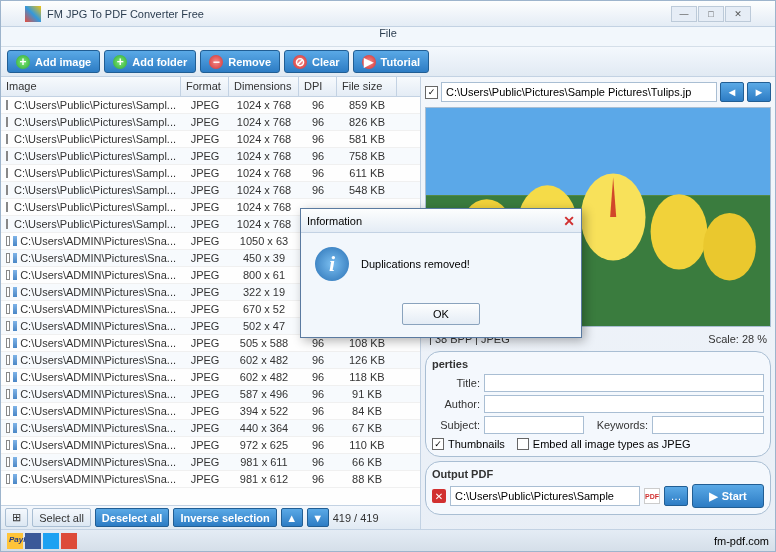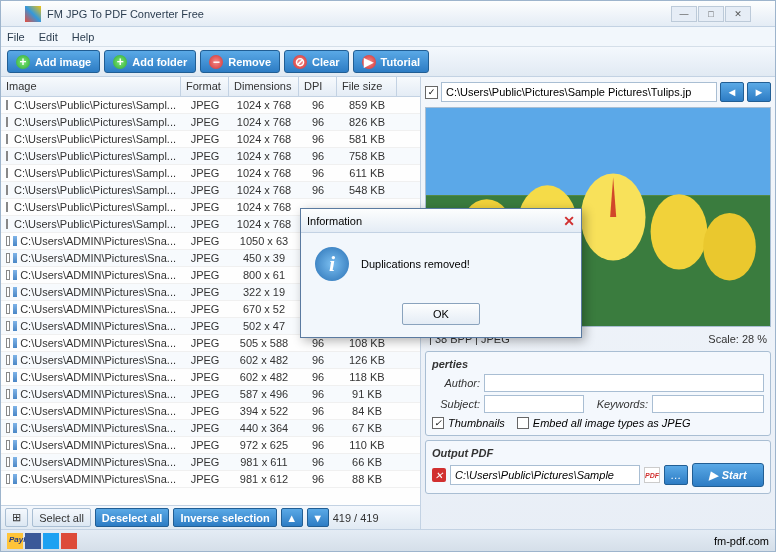--- a/index.html
+++ b/index.html
@@ -3,21 +3,21 @@
 <meta charset="utf-8">
 <style>
 * { margin:0; padding:0; box-sizing:border-box; font-family:Tahoma,Arial,sans-serif; font-size:11px; }
 body { background:#eef3f8; width:776px; height:552px; overflow:hidden; position:relative; }
 .window { width:776px; height:552px; background:linear-gradient(#f5f8fc,#e8eef6); border:1px solid #9db4cc; display:flex; flex-direction:column; }
 .titlebar { height:26px; background:linear-gradient(#fdfefe,#e4ecf5); display:flex; align-items:center; padding:0 24px; border-bottom:1px solid #c3d2e3; }
 .titlebar .app-icon { width:16px; height:16px; background:linear-gradient(45deg,#e74c3c,#3498db,#f1c40f); margin-right:6px; }
 .titlebar .title { flex:1; color:#2c3e50; }
 .titlebar .win-btns { display:flex; gap:1px; }
 .titlebar .win-btn { width:26px; height:16px; background:#e6edf6; border:1px solid #bccad9; display:flex; align-items:center; justify-content:center; font-size:9px; color:#555; cursor:pointer; }
-.menubar { height:20px; display:flex; align-items:center; padding:0 6px; gap:14px; background:#f2f7fc; border-bottom:1px solid #d5dfe9; }
+.menubar { height:20px; display:flex; align-items:center; padding:0 6px; gap:14px; background:#f2f7fc; border-bottom:1px solid #d5dfe9;flex-direction:column; }
 .menubar span { color:#2c3e50; cursor:pointer; }
 .toolbar { height:30px; display:flex; align-items:center; padding:2px 6px; gap:4px; background:linear-gradient(#f4f8fd,#e1eaf3); border-bottom:1px solid #c3d2e3; }
 .tb-btn { height:23px; padding:0 8px; display:flex; align-items:center; gap:5px; background:linear-gradient(#5aa9e6,#2d7cc4); color:#fff; border:1px solid #215e94; border-radius:3px; cursor:pointer; font-weight:bold; }
 .tb-btn .ic { width:14px; height:14px; display:flex; align-items:center; justify-content:center; font-size:12px; }
 .ic-add { background:radial-gradient(#7de87d,#2fa92f); border-radius:50%; color:#fff; }
 .ic-remove { background:radial-gradient(#f58b8b,#d13030); border-radius:50%; color:#fff; }
 .ic-clear { background:radial-gradient(#f58b8b,#d13030); border-radius:50%; color:#fff; }
 .ic-play { background:radial-gradient(#f58b8b,#d13030); border-radius:50%; color:#fff; }
 .main { flex:1; display:flex; overflow:hidden; }
 .left-panel { width:420px; border-right:1px solid #c3d2e3; display:flex; flex-direction:column; background:#fefefe; }
@@ -40,21 +40,21 @@
 .sb-btn.blue { background:linear-gradient(#5aa9e6,#2d7cc4); color:#fff; border:1px solid #215e94; font-weight:bold; }
 .sb-nav { width:22px; height:19px; background:linear-gradient(#5aa9e6,#2d7cc4); border:1px solid #215e94; border-radius:2px; color:#fff; display:flex; align-items:center; justify-content:center; cursor:pointer; }
 .sel-count { flex:1; padding-right:6px; color:#333; }
 .right-panel { flex:1; display:flex; flex-direction:column; padding:4px; gap:4px; }
 .path-row { height:22px; display:flex; align-items:center; gap:3px; }
 .path-row .chk { width:13px; height:13px; border:1px solid #666; background:#fff; display:flex; align-items:center; justify-content:center; font-size:9px; }
 .path-row .path-input { flex:1; height:20px; border:1px solid #a9bed3; background:#fff; padding:0 4px; display:flex; align-items:center; overflow:hidden; white-space:nowrap; }
 .nav-btn { width:24px; height:20px; background:linear-gradient(#5aa9e6,#2d7cc4); border:1px solid #215e94; border-radius:2px; color:#fff; display:flex; align-items:center; justify-content:center; cursor:pointer; }
 .preview { height:220px; border:1px solid #a9bed3; background:linear-gradient(to bottom,#6db4f0 0%,#4a90d8 40%,#d4c847 40%,#e8d84a 100%); position:relative; }
 .info-row { display:flex; justify-content:space-between; padding:2px 4px; color:#333; }
-.group { border:1px solid #a9bed3; border-radius:3px; padding:6px; background:#f4f8fd;font-style:italic; }
+.group { border:1px solid #a9bed3; border-radius:15px; padding:6px; background:#f4f8fd; }
 .group-title { font-weight:bold; color:#333; margin-bottom:4px; }
 .form-row { display:flex; align-items:center; gap:4px; margin-bottom:3px; }
 .form-row label { width:48px; text-align:right; color:#333; }
 .form-row .txt { flex:1; height:18px; border:1px solid #a9bed3; background:#fff; }
 .opt-row { display:flex; align-items:center; gap:12px; margin-top:4px; }
 .opt { display:flex; align-items:center; gap:4px; }
 .opt .chk2 { width:12px; height:12px; border:1px solid #666; background:#fff; display:flex; align-items:center; justify-content:center; font-size:9px; }
 .out-row { display:flex; align-items:center; gap:4px; }
 .out-row .del { width:14px; height:14px; background:#d13030; color:#fff; display:flex; align-items:center; justify-content:center; border-radius:2px; cursor:pointer; font-size:10px; }
 .out-row .out-input { flex:1; height:20px; border:1px solid #a9bed3; background:#fff; padding:0 4px; display:flex; align-items:center; overflow:hidden; white-space:nowrap; }
@@ -415,20 +415,24 @@
         </svg>
       </div>
       <div class="info-row">
         <span>| 38 BPP | JPEG</span>
         <span>Scale: 28 %</span>
       </div>
 
       <div class="group">
         <div class="group-title">perties</div>
         <div class="form-row">
+            <label>Title:</label>
+            <div class="txt"></div>
+          </div>
+        <div class="form-row">
             <label>Author:</label>
             <div class="txt"></div>
           </div>
         <div class="form-row">
             <label>Subject:</label>
             <div class="txt" style="flex:0 0 100px"></div>
             <label style="width:60px">Keywords:</label>
             <div class="txt"></div>
           </div>
         <div class="opt-row">

